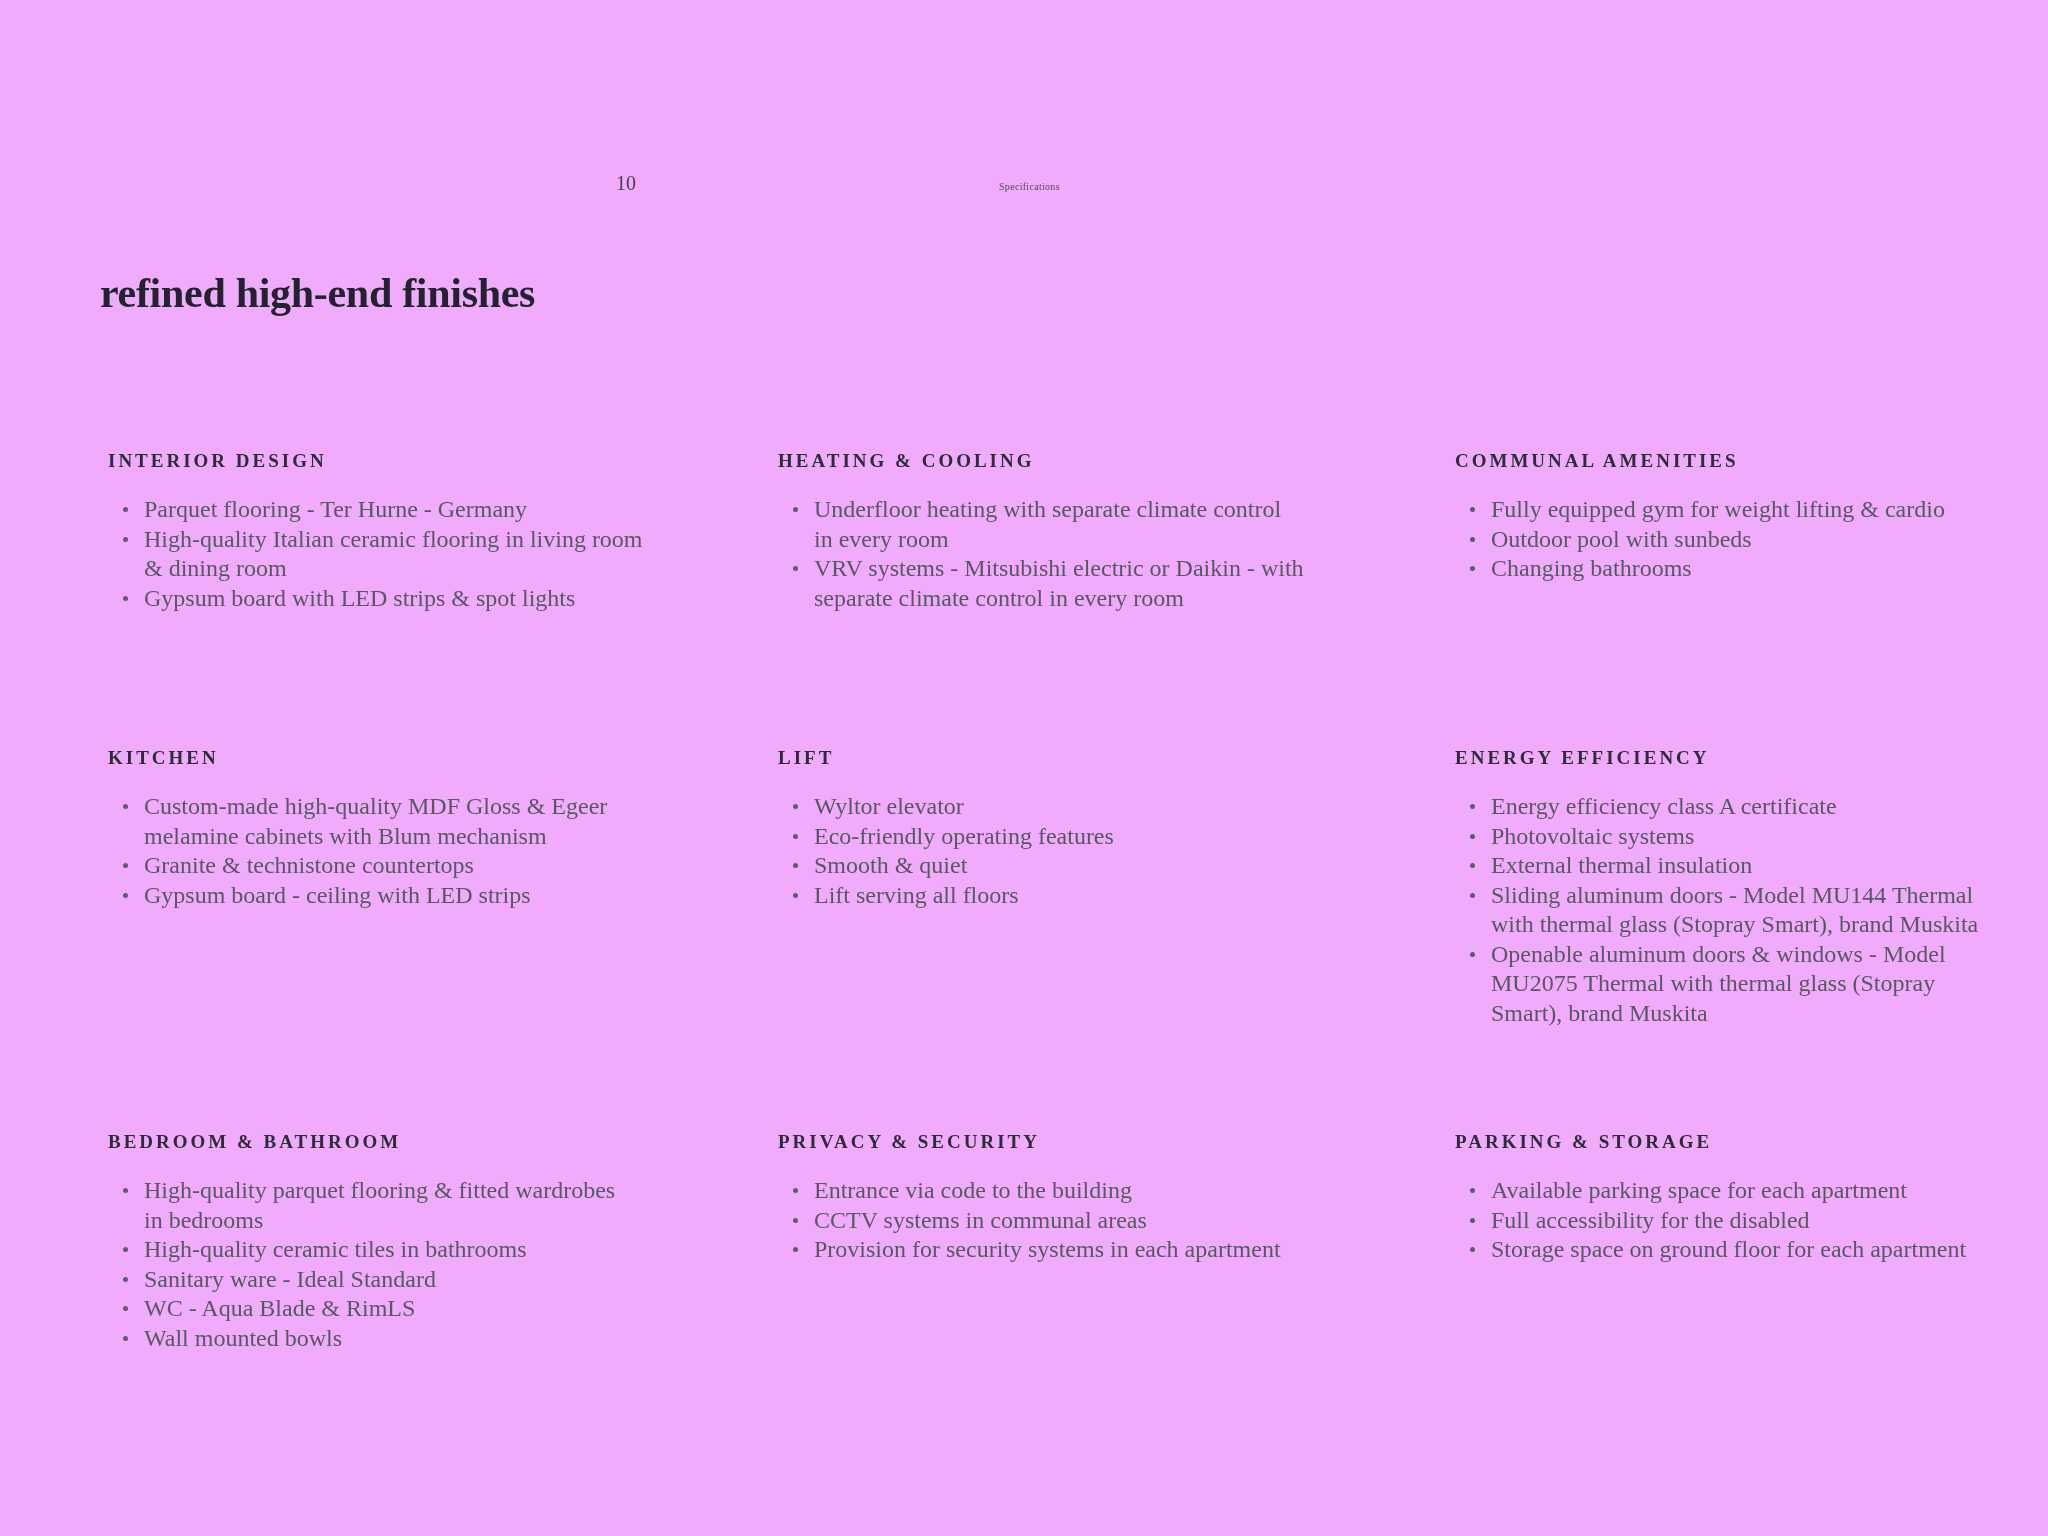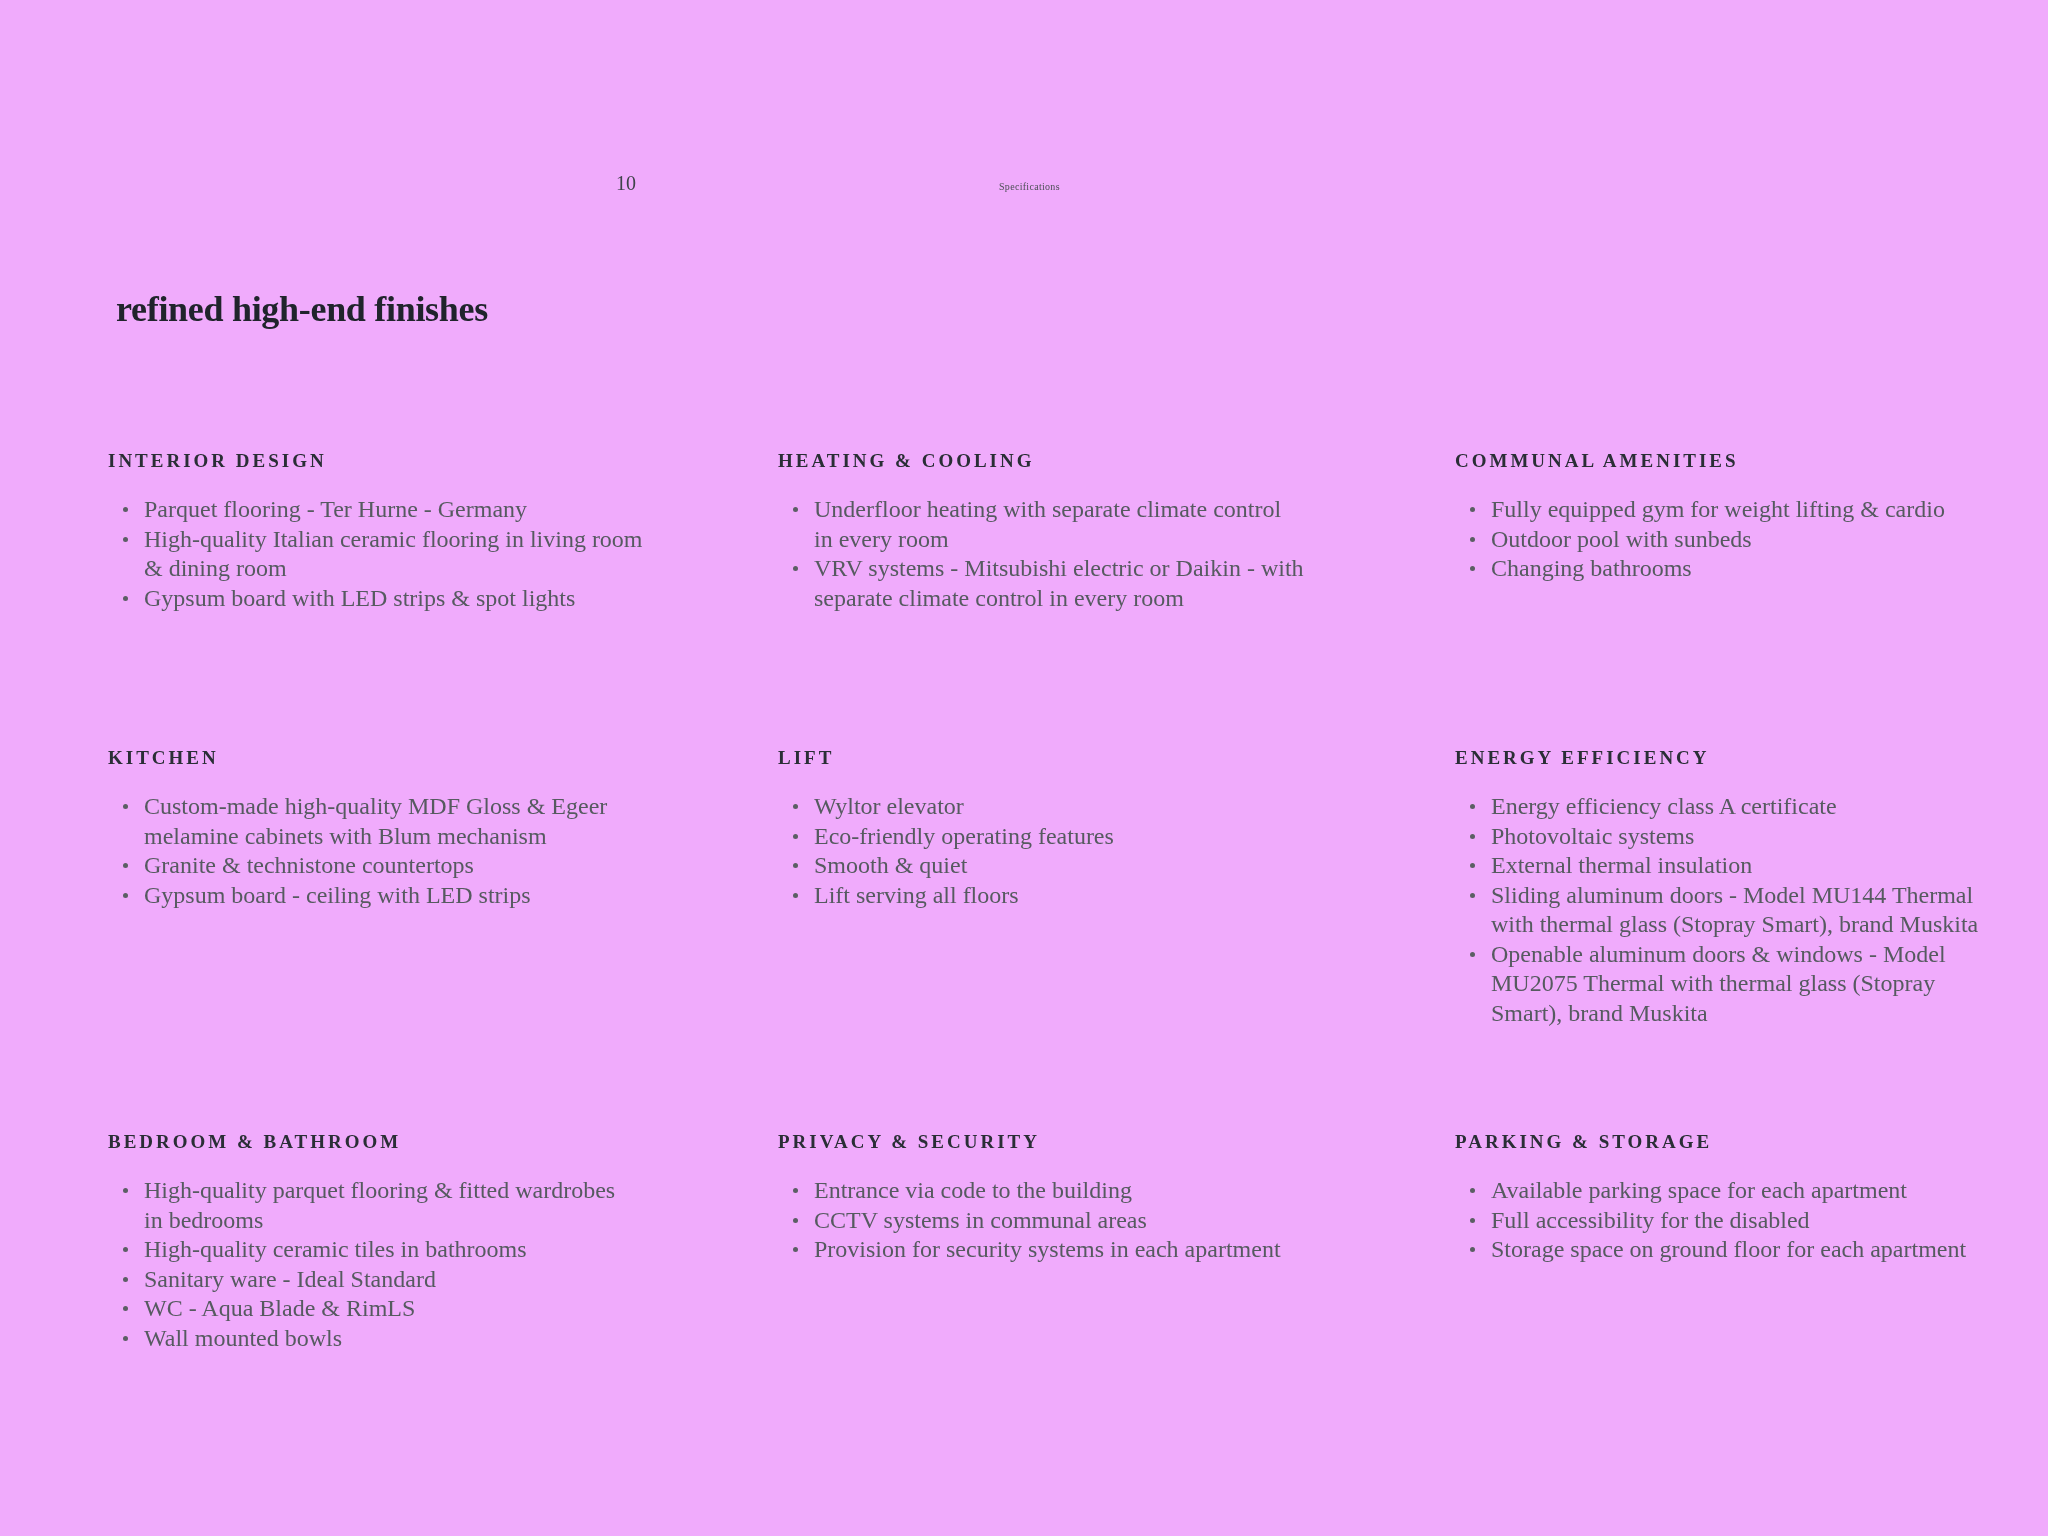--- a/index.html
+++ b/index.html
@@ -27,22 +27,22 @@
     top: 181px;
     font-size: 10px;
     line-height: 12px;
     letter-spacing: 0.3px;
     color: #4c5056;
   }
   .title {
     position: absolute;
     left: 100px;
     top: 268px;
-    margin: 16px;
-    font-size: 36px;
+    margin: 0;
+    font-size: 42px;
     line-height: 50px;
     font-weight: bold;
     letter-spacing: -0.3px;
     color: #20242c;
   }
   .grid {
     position: absolute;
     left: 108px;
     top: 450px;
     display: grid;

